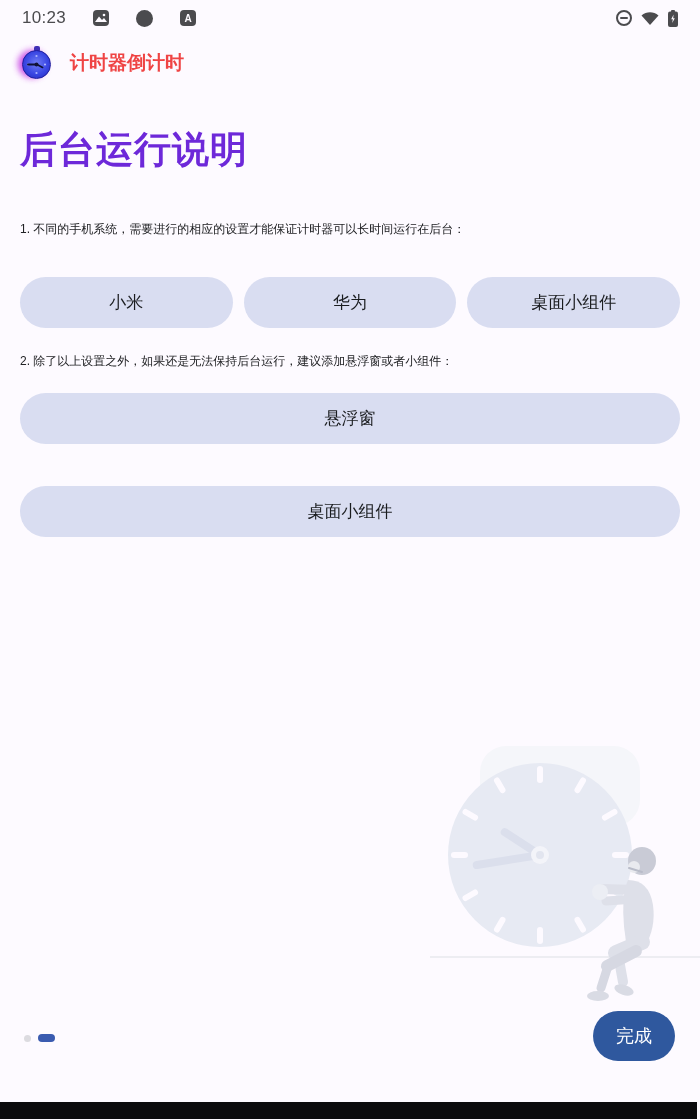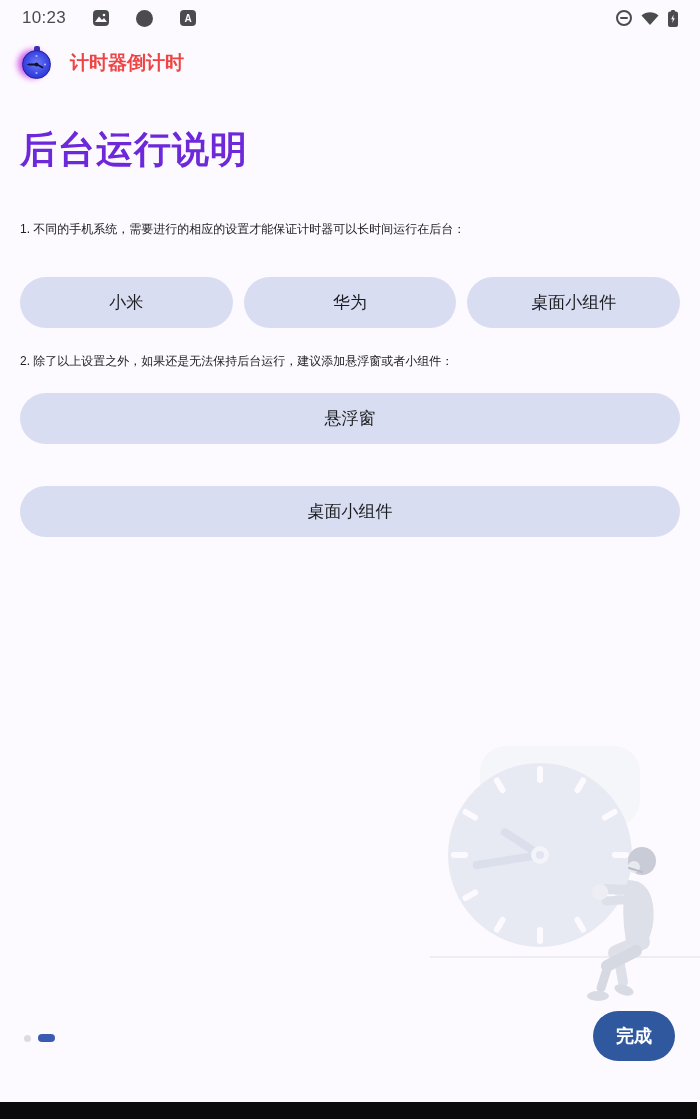--- a/index.html
+++ b/index.html
@@ -55,21 +55,21 @@
   .wide.w2{margin-top:42px;}
   
   .illustration{position:absolute;left:430px;top:740px;width:270px;height:280px;pointer-events:none;}
   
   .footer{position:absolute;left:0;top:1005px;width:700px;height:70px;}
   .dots{position:absolute;left:24px;top:29px;display:flex;align-items:center;gap:7px;}
   .dot{width:7px;height:7px;border-radius:50%;background:#dcdbe0;}
   .dot.active{width:17px;height:8px;border-radius:4px;background:#3a5bb0;}
   .done-btn{
     position:absolute;right:25px;top:6px;width:82px;height:50px;border:none;border-radius:25px;
-    background:#2f589e;color:#ffffff;font-size:18px;font-weight:700;cursor:pointer;
+    background:#2f589e;color:#ffffff;font-size:18px;font-weight:400;cursor:pointer;
     display:flex;align-items:center;justify-content:center;
     font-family:"Liberation Sans","DejaVu Sans",sans-serif;
   }
   
   .navbar{position:absolute;left:0;bottom:1px;width:697px;height:17px;background:#0b0b0d;}
 </style>
 </head>
 <body>
 
 <div class="statusbar">

